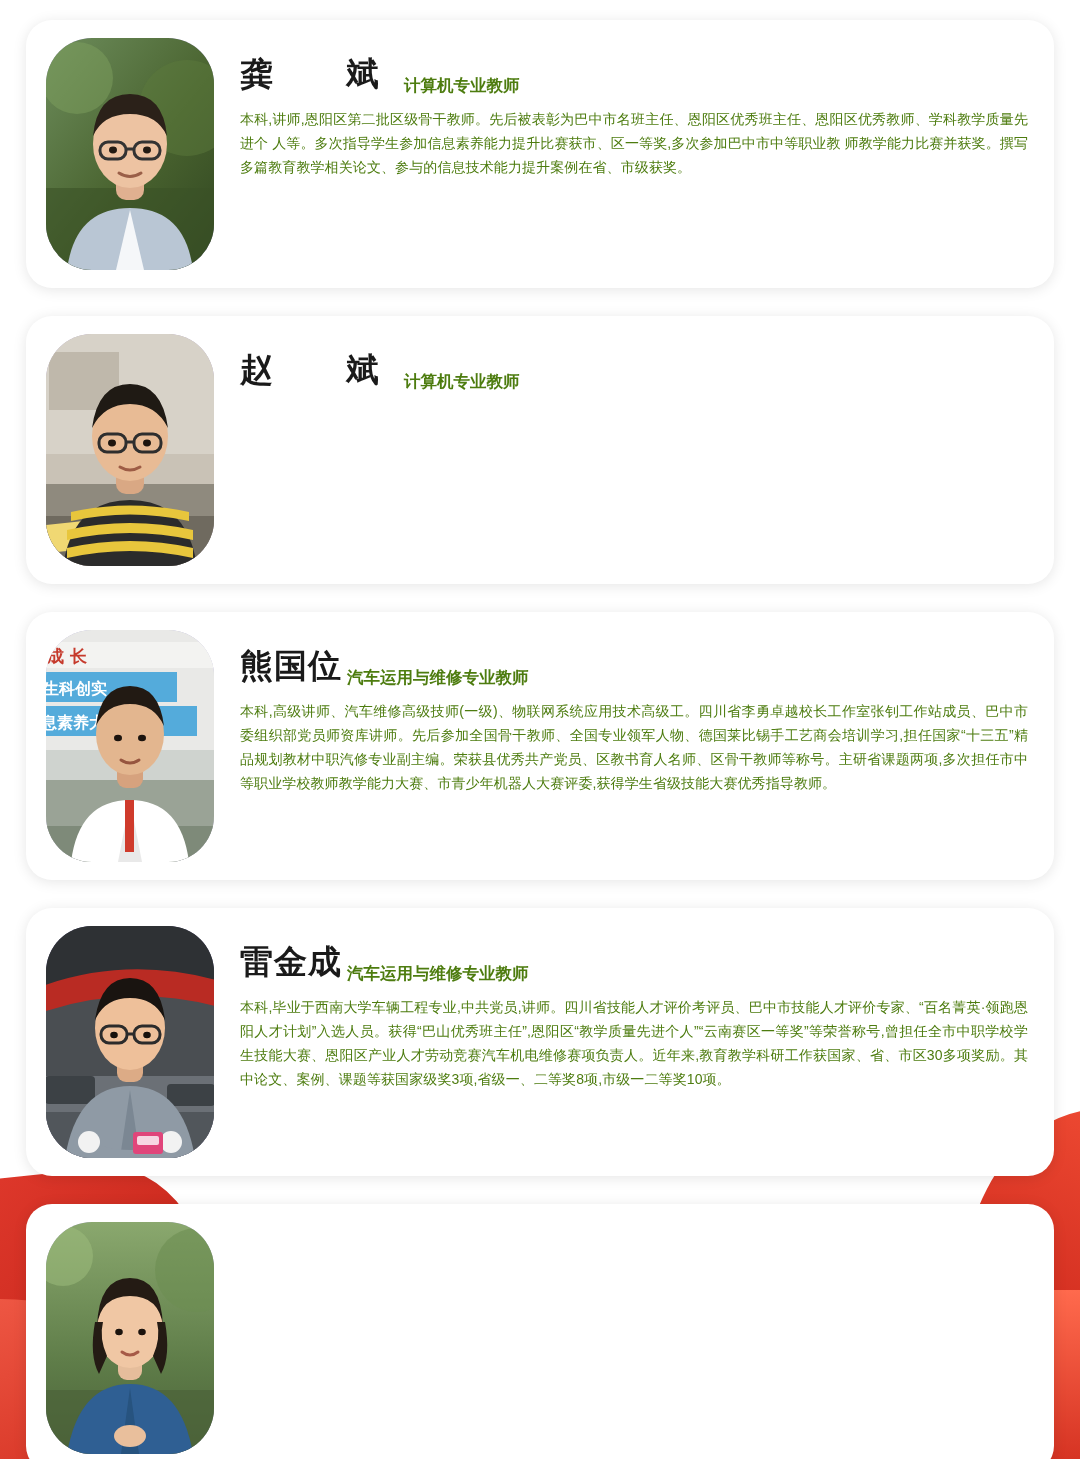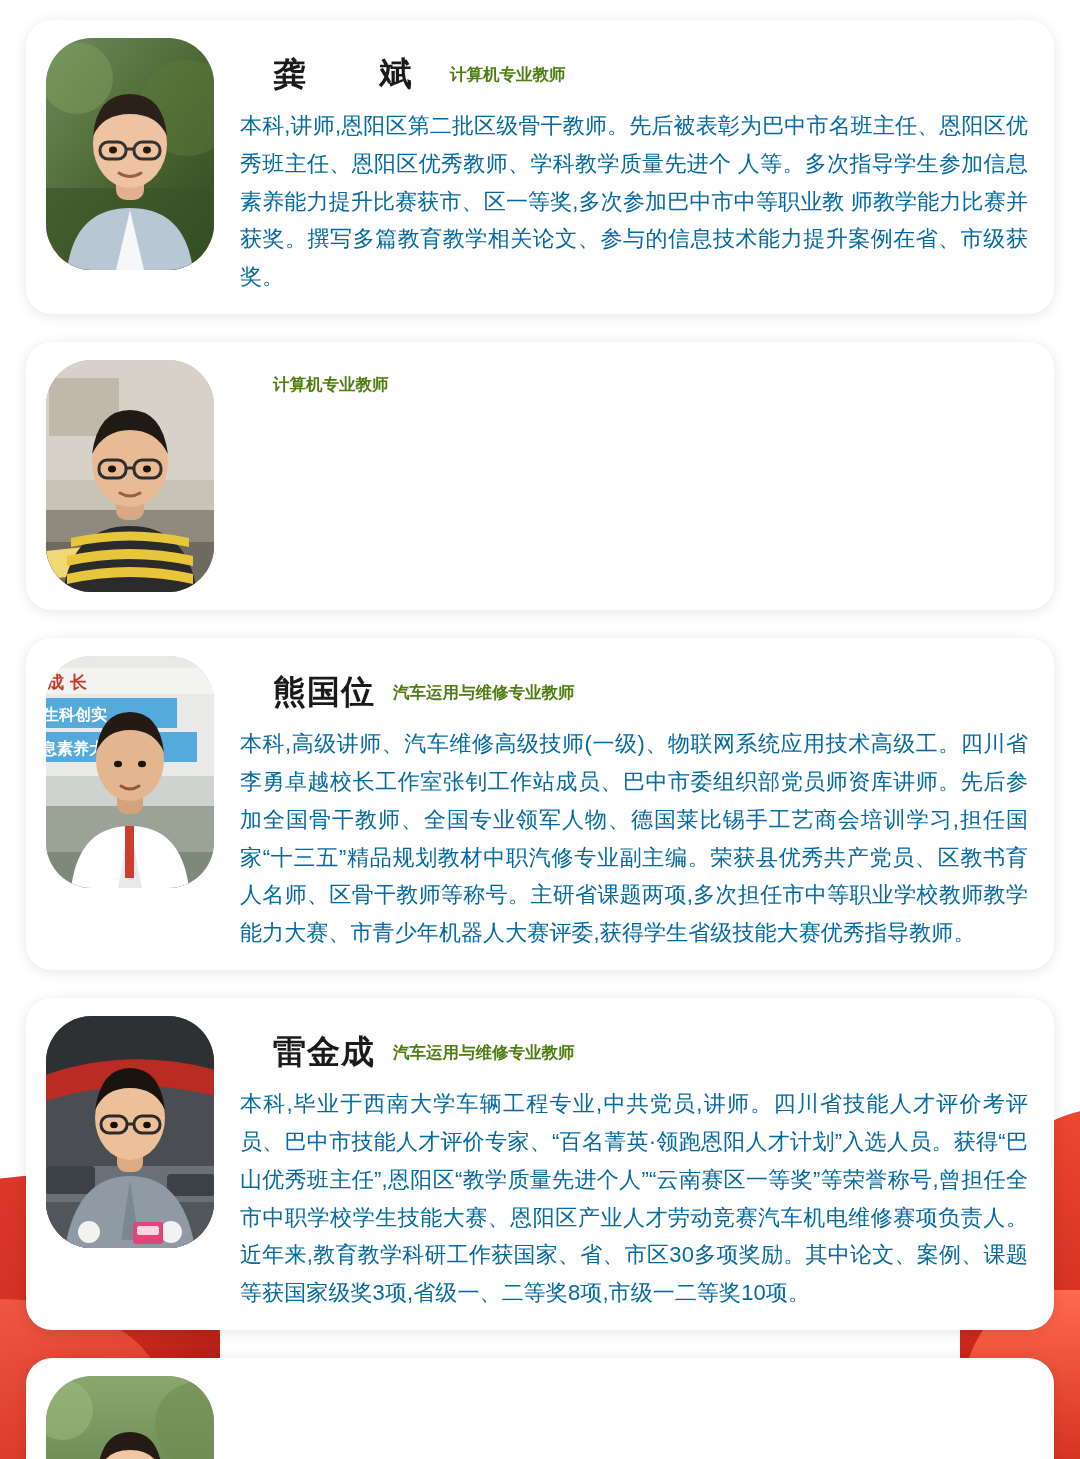--- a/index.html
+++ b/index.html
@@ -93,44 +93,43 @@
 
   .info {
     flex: 1 1 auto;
     padding-left: 26px;
     padding-top: 14px;
     min-width: 0;
   }
 
   .nameline {
     display: flex;
-    align-items: center;
-    gap: 18px;
+    align-items: flex-end;
+    gap: 5px;
     margin-bottom: 10px;
-    margin-left: 33px;
   }
   .name {
     font-family: "DejaVu Sans", sans-serif;
     font-weight: bold;
     font-size: 33px;
     color: #1a1a1a;
     letter-spacing: 1px;
     white-space: nowrap;
   }
   .name.wide { letter-spacing: 20px; }
   .subject {
     font-size: 16.5px;
     font-weight: bold;
     color: #4d7c0f;
     white-space: nowrap;
   }
   .desc {
-    font-size: 22px;
+    font-size: 14px;
     line-height: 1.72;
-    color: #0369a1;
+    color: #4d7c0f;
     text-align: justify;
     letter-spacing: 0.1px;
   }
 
   
   .card-1 { margin-top: 4px; }
   .card-3 .photo { border-radius: 46px; }
 </style>
 </head>
 <body>
@@ -204,20 +203,21 @@
         <rect x="62" y="100" width="27" height="18" rx="8" fill="none" stroke="#2e2e2e" stroke-width="3"></rect>
         <rect x="97" y="100" width="27" height="18" rx="8" fill="none" stroke="#2e2e2e" stroke-width="3"></rect>
         <line x1="89" y1="108" x2="97" y2="108" stroke="#2e2e2e" stroke-width="3"></line>
         <ellipse cx="75" cy="109" rx="4" ry="3.4" fill="#1c140e"></ellipse>
         <ellipse cx="110" cy="109" rx="4" ry="3.4" fill="#1c140e"></ellipse>
         <path d="M83 133 q10 6 20 0" stroke="#9d5c45" stroke-width="3" fill="none" stroke-linecap="round"></path>
       </svg>
     </div>
     <div class="info">
       <div class="nameline">
+        <span class="name wide">赵　斌</span>
         <span class="subject">计算机专业教师</span>
       </div>
     </div>
   </div>
 
   <div class="card card-3">
     <div class="photo">
       <svg viewBox="0 0 186 232" preserveAspectRatio="xMidYMid slice">
         <rect width="186" height="232" fill="#cfd3cf"></rect>
         <rect x="0" y="0" width="186" height="120" fill="#e9e9e7"></rect>

